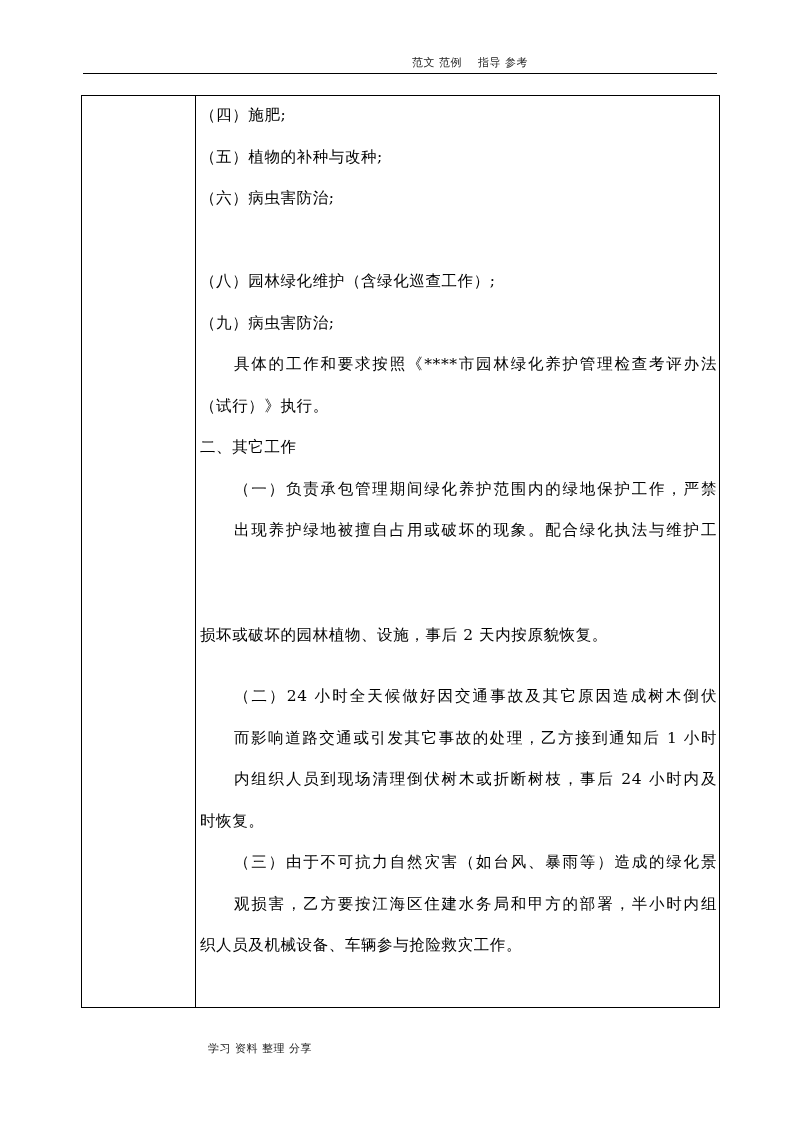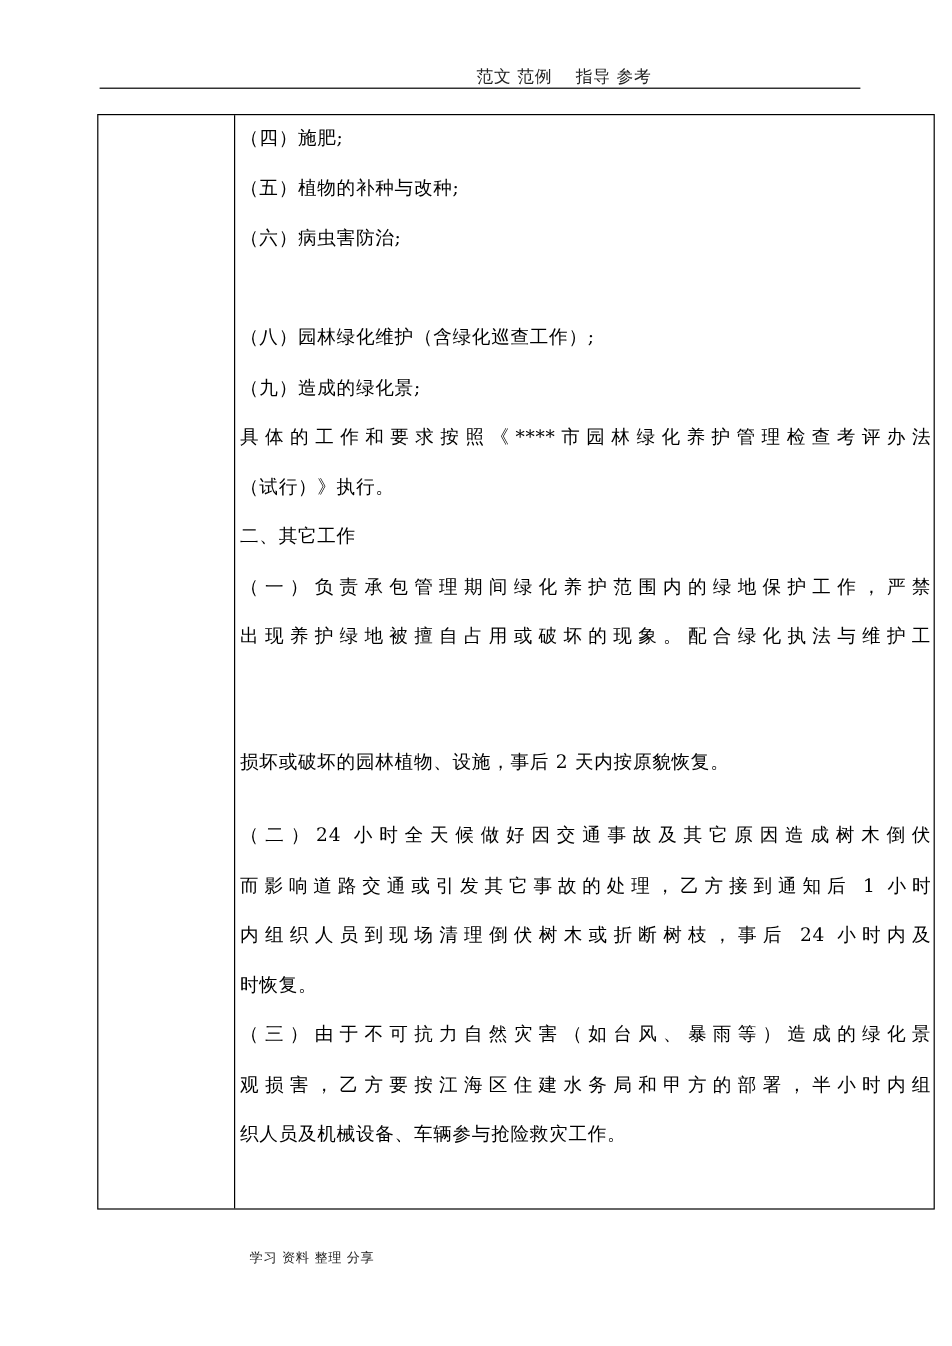--- a/index.html
+++ b/index.html
@@ -14,38 +14,38 @@
       overflow: hidden;
       font-family: "DejaVu Serif", "Liberation Serif", serif;
       color: #000;
     }
     .header-text {
       position: absolute;
       top: 55px;
       left: 380px;
       width: 180px;
       text-align: center;
-      font-size: 14px;
+      font-size: 11px;
       color: #222;
       letter-spacing: 0.5px;
       white-space: pre;
     }
     .header-rule {
       position: absolute;
       top: 73px;
       left: 83px;
       width: 634px;
       height: 0;
       border-top: 1px solid #000;
     }
     .doc-table {
       position: absolute;
       top: 95px;
       left: 81px;
-      width: 698px;
+      width: 639px;
       height: 913px;
       border: 1.5px solid #000;
       box-sizing: border-box;
     }
     .left-cell {
       position: absolute;
       top: 0;
       left: 0;
       width: 114px;
       height: 100%;
@@ -64,20 +64,21 @@
       left: 4px;
       right: 2px;
       font-size: 15.5px;
       line-height: 20px;
       white-space: nowrap;
       letter-spacing: 0.6px;
     }
     .line.justify {
       text-align: justify;
       text-align-last: justify;
+      margin-left: 34px;
     }
     .footer-text {
       position: absolute;
       top: 1041px;
       left: 208px;
       font-size: 11px;
       color: #222;
       letter-spacing: 0.5px;
       white-space: pre;
     }
@@ -88,21 +89,21 @@
 <div class="header-text">范文 范例    指导 参考</div>
 <div class="header-rule"></div>
 
 <div class="doc-table">
   <div class="left-cell"></div>
   <div class="right-cell">
     <div class="line" style="top:9px">（四）施肥;</div>
     <div class="line" style="top:51px">（五）植物的补种与改种;</div>
     <div class="line" style="top:92px">（六）病虫害防治;</div>
     <div class="line" style="top:175px">（八）园林绿化维护（含绿化巡查工作）;</div>
-    <div class="line" style="top:217px">（九）造成的绿化景;</div>
+    <div class="line" style="top:217px">（九）病虫害防治;</div>
     <div class="line justify" style="top:258px">具体的工作和要求按照《****市园林绿化养护管理检查考评办法</div>
     <div class="line" style="top:300px">（试行）》执行。</div>
     <div class="line" style="top:341px">二、其它工作</div>
     <div class="line justify" style="top:383px">（一）负责承包管理期间绿化养护范围内的绿地保护工作，严禁</div>
     <div class="line justify" style="top:424px">出现养护绿地被擅自占用或破坏的现象。配合绿化执法与维护工</div>
     <div class="line" style="top:529px">损坏或破坏的园林植物、设施，事后 2 天内按原貌恢复。</div>
     <div class="line justify" style="top:590px">（二）24 小时全天候做好因交通事故及其它原因造成树木倒伏</div>
     <div class="line justify" style="top:632px">而影响道路交通或引发其它事故的处理，乙方接到通知后 1 小时</div>
     <div class="line justify" style="top:673px">内组织人员到现场清理倒伏树木或折断树枝，事后 24 小时内及</div>
     <div class="line" style="top:715px">时恢复。</div>

